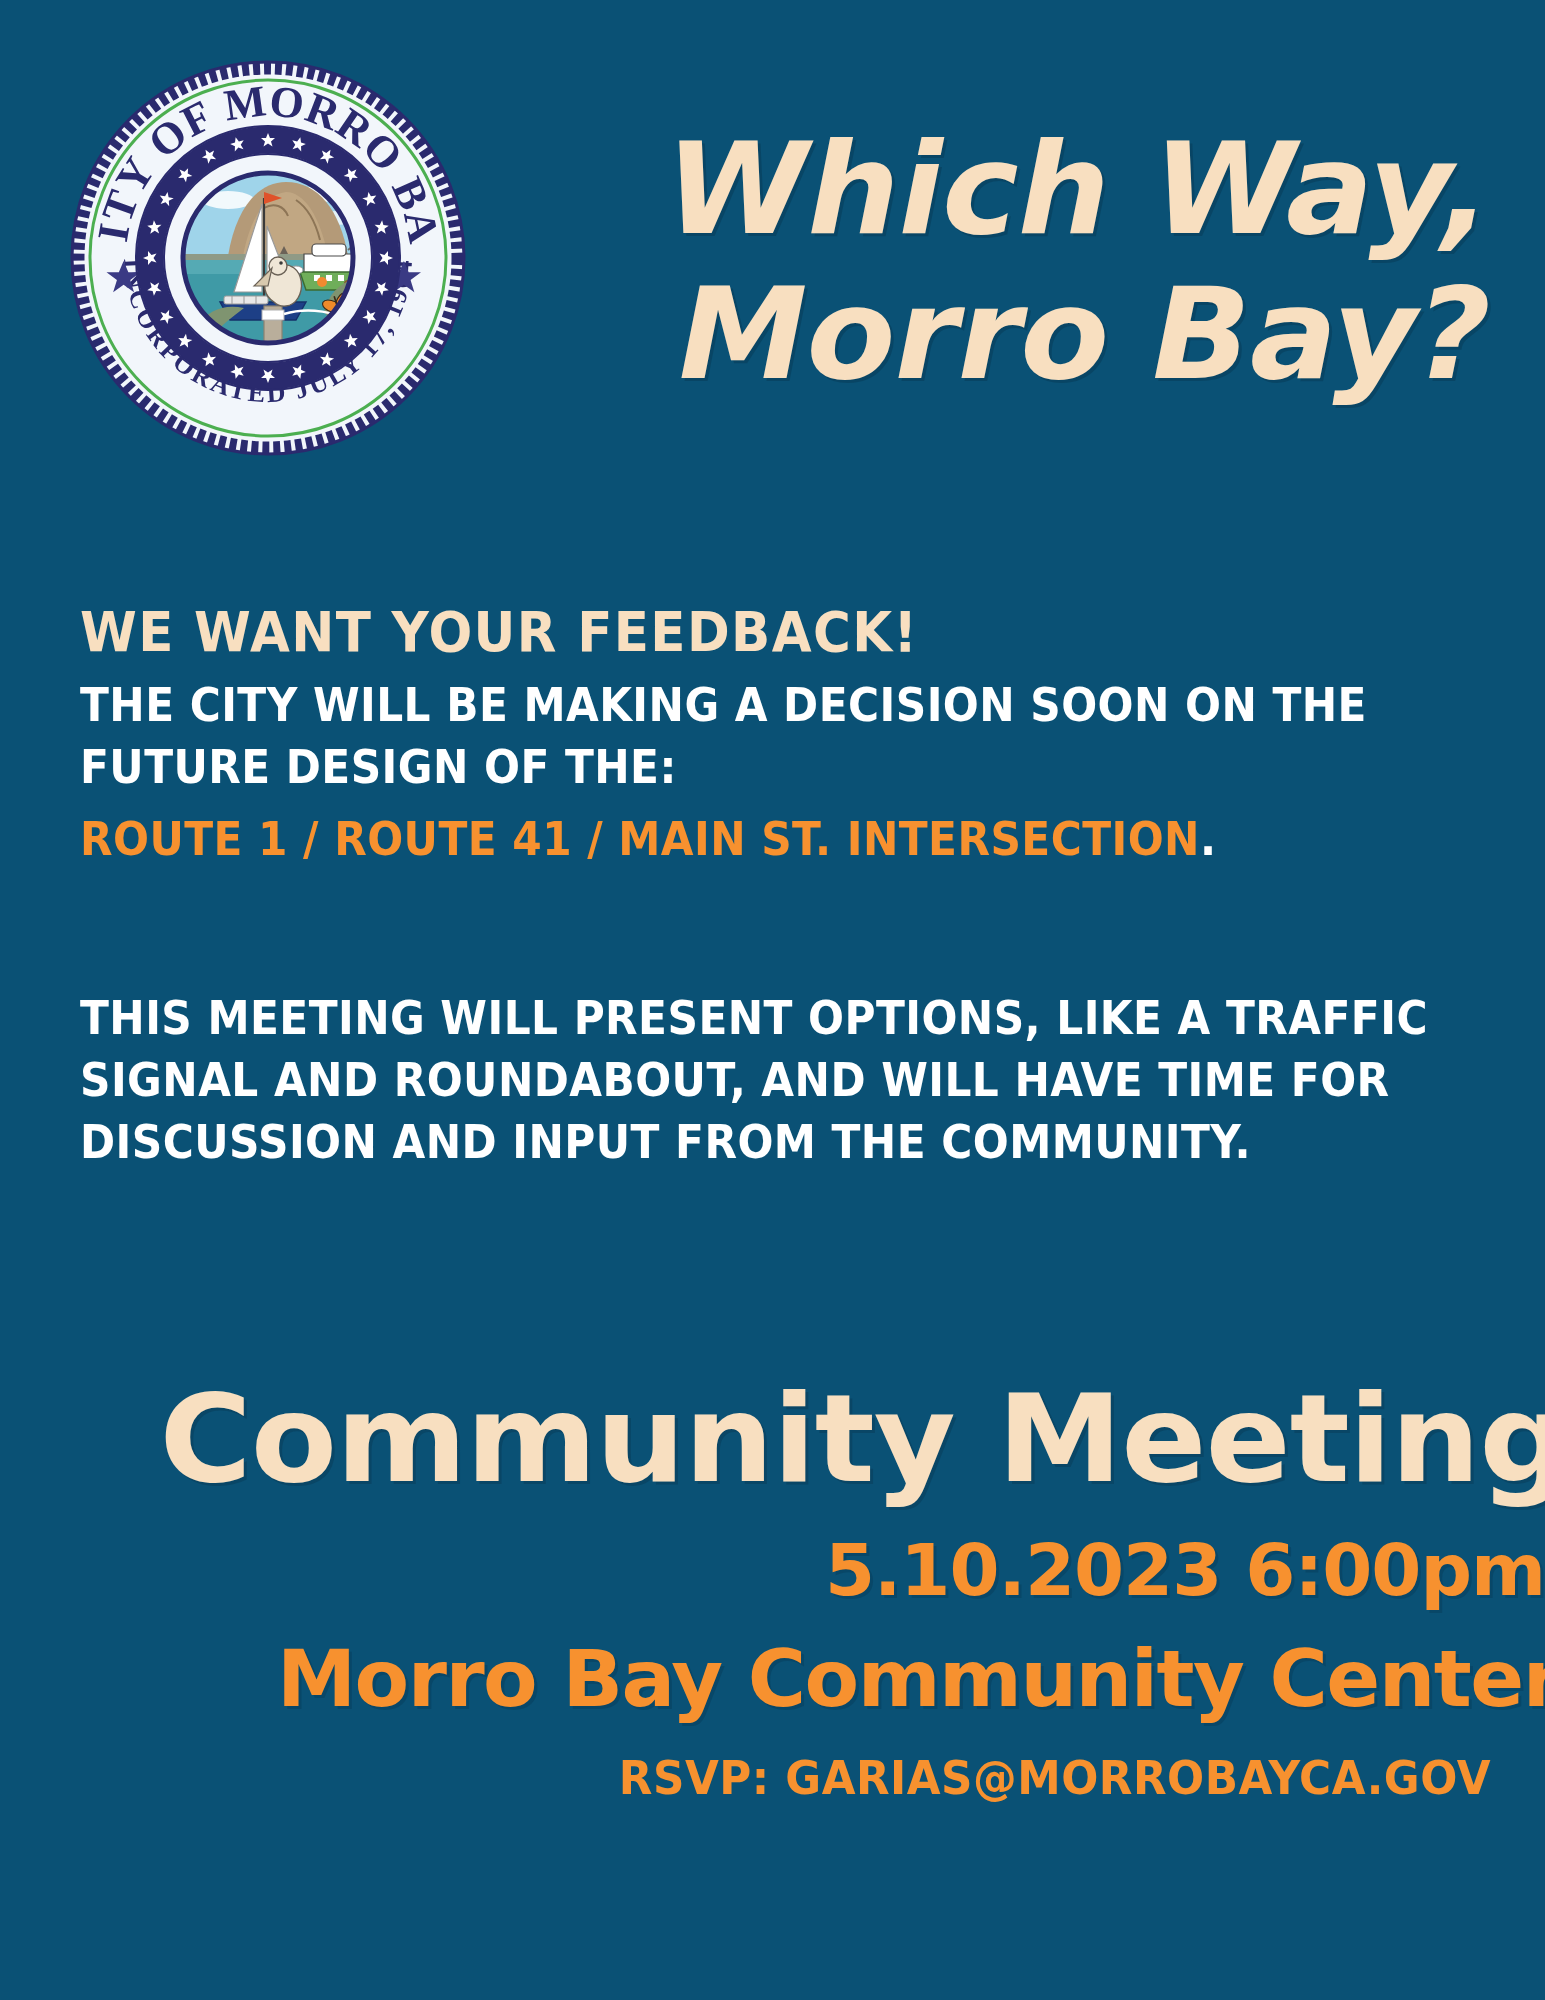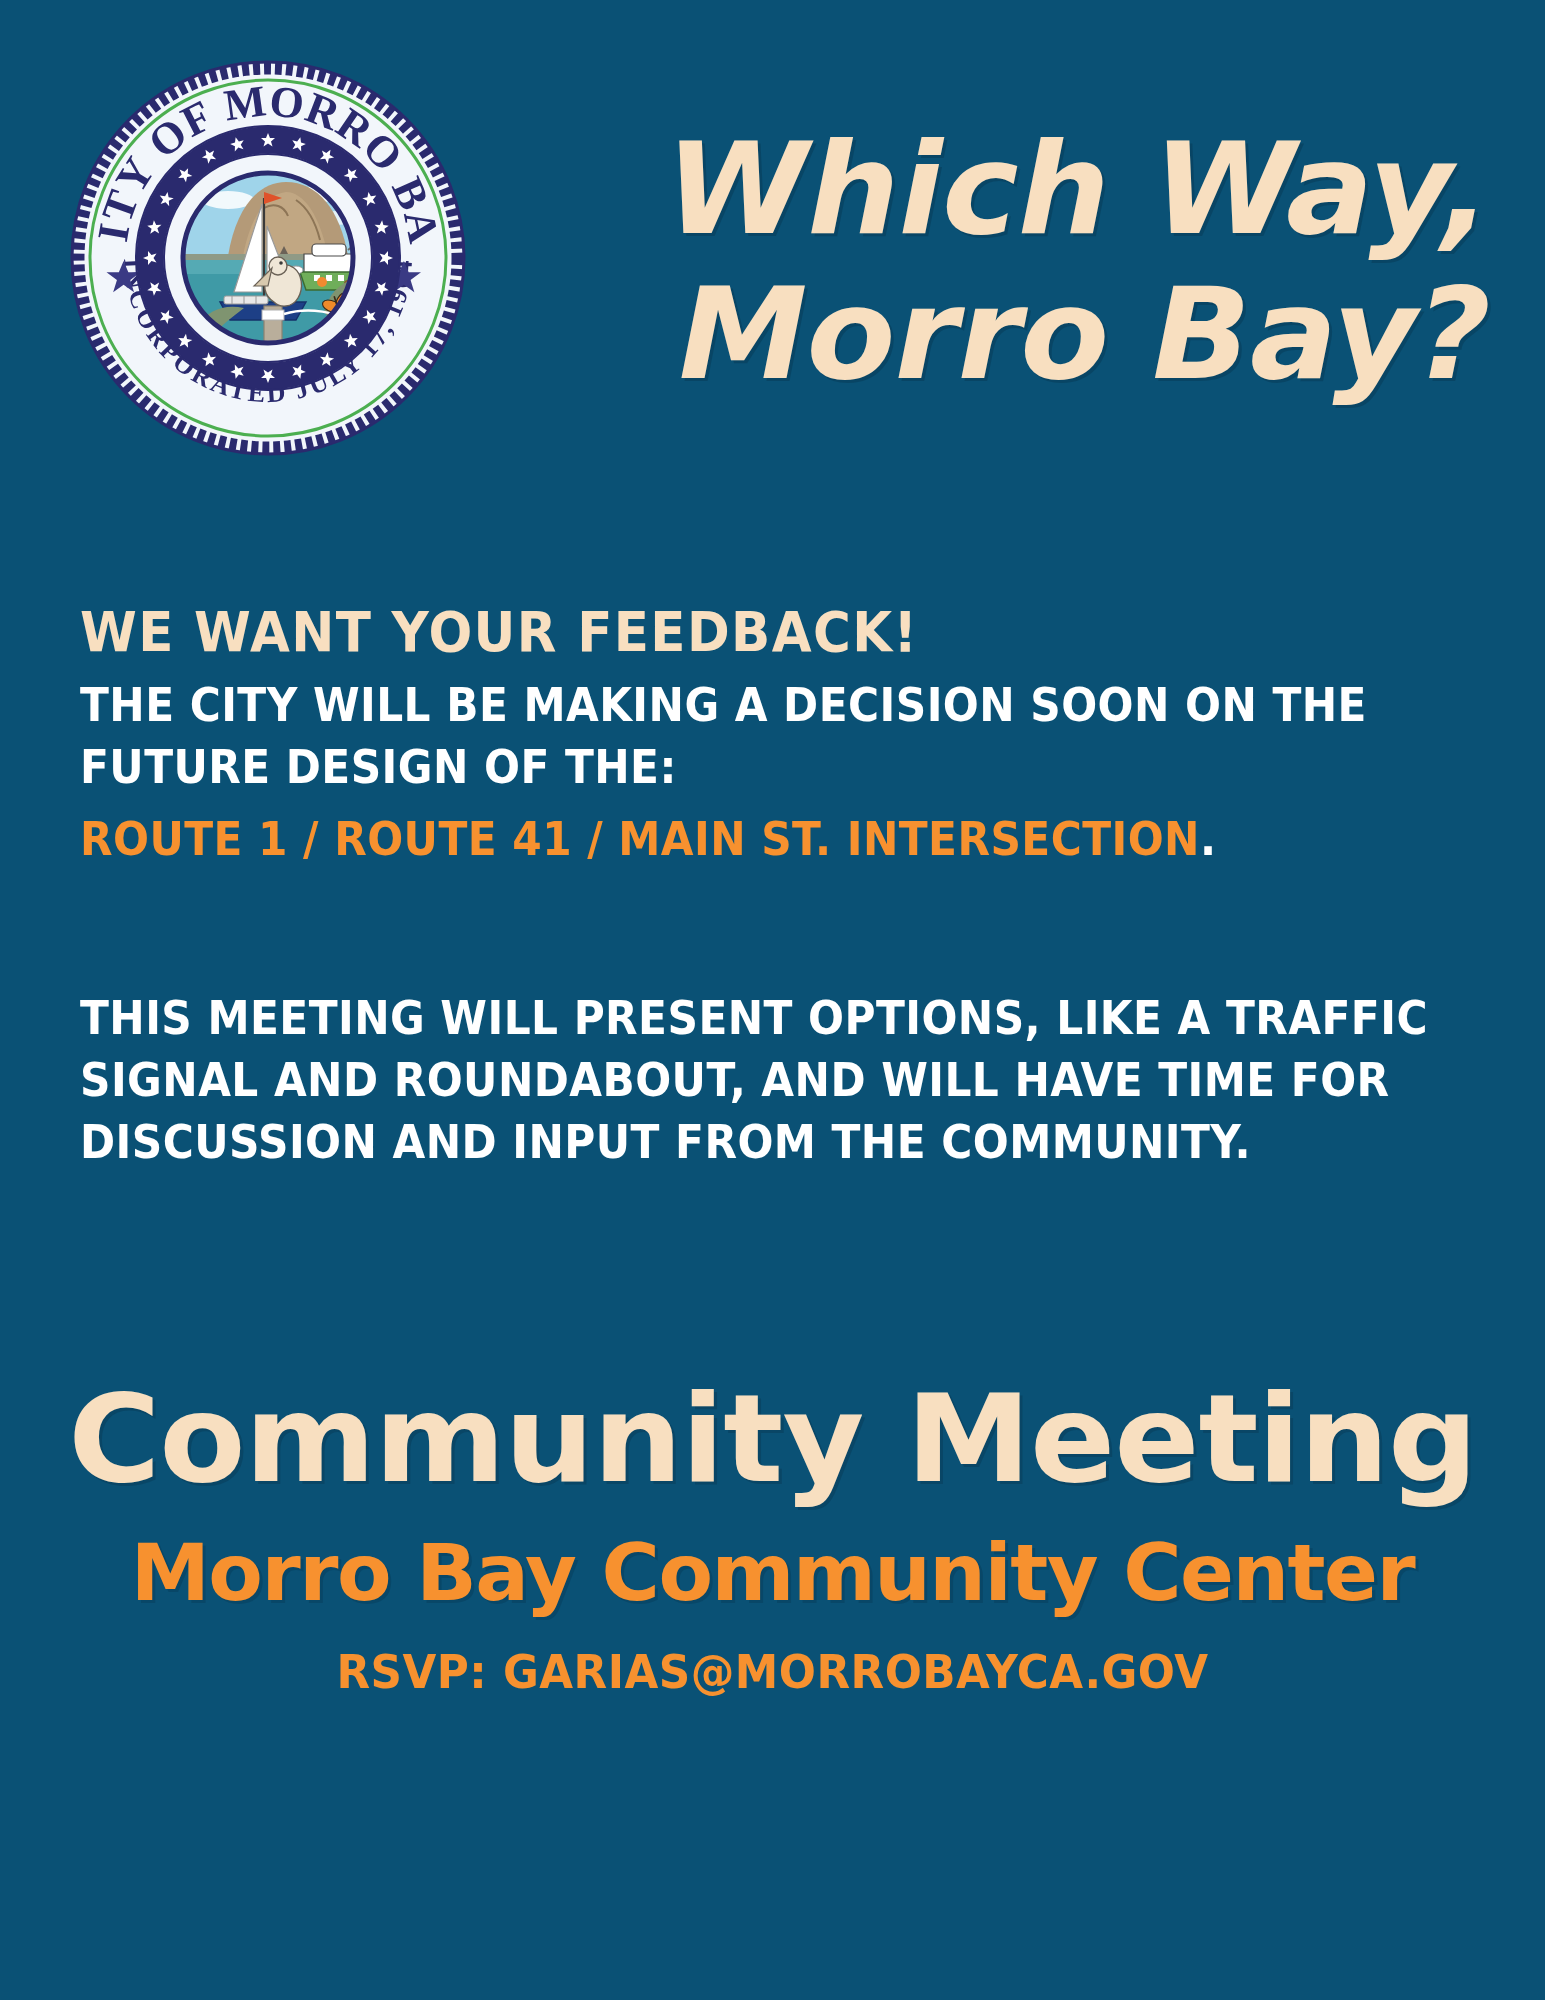--- a/index.html
+++ b/index.html
@@ -112,21 +112,21 @@
   .para2 {
     margin-top: 118px;
   }
 
   
   .event {
     position: absolute;
     left: 0;
     top: 1378px;
     width: 100%;
-    text-align: center;
+    text-align: right;
   }
 
   .meeting-head {
     font-family: "DejaVu Sans", sans-serif;
     font-weight: 700;
     color: #f8dfc0;
     font-size: 122px;
     line-height: 1.0;
     letter-spacing: -1px;
     white-space: nowrap;
@@ -321,17 +321,18 @@
 
     <div class="para para2">
       <span class="ln">THIS MEETING WILL PRESENT OPTIONS, LIKE A TRAFFIC</span>
       <span class="ln">SIGNAL AND ROUNDABOUT, AND WILL HAVE TIME FOR</span>
       <span class="ln">DISCUSSION AND INPUT FROM THE COMMUNITY.</span>
     </div>
   </div>
 
   <div class="event">
     <div class="meeting-head">Community Meeting</div>
+    <div class="datetime">5.10.2023  6:00pm</div>
     <div class="venue">Morro Bay Community Center</div>
     <div class="rsvp">RSVP: GARIAS@MORROBAYCA.GOV</div>
   </div>
 
 </div>
 
 </body></html>

